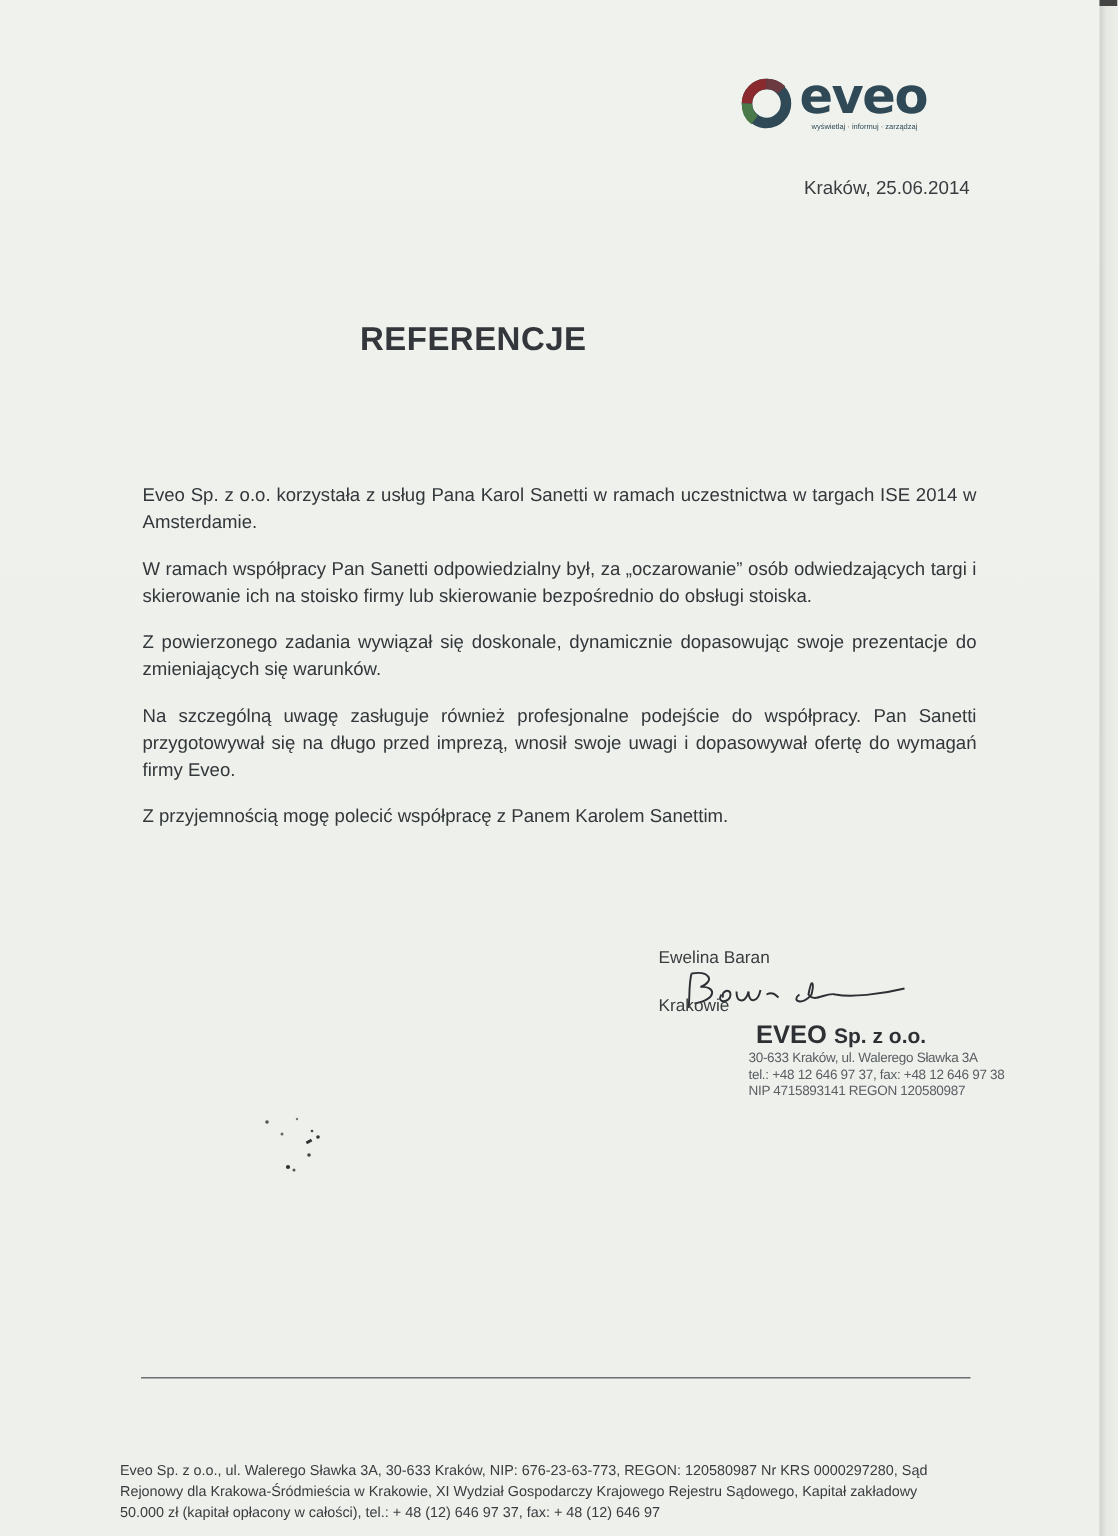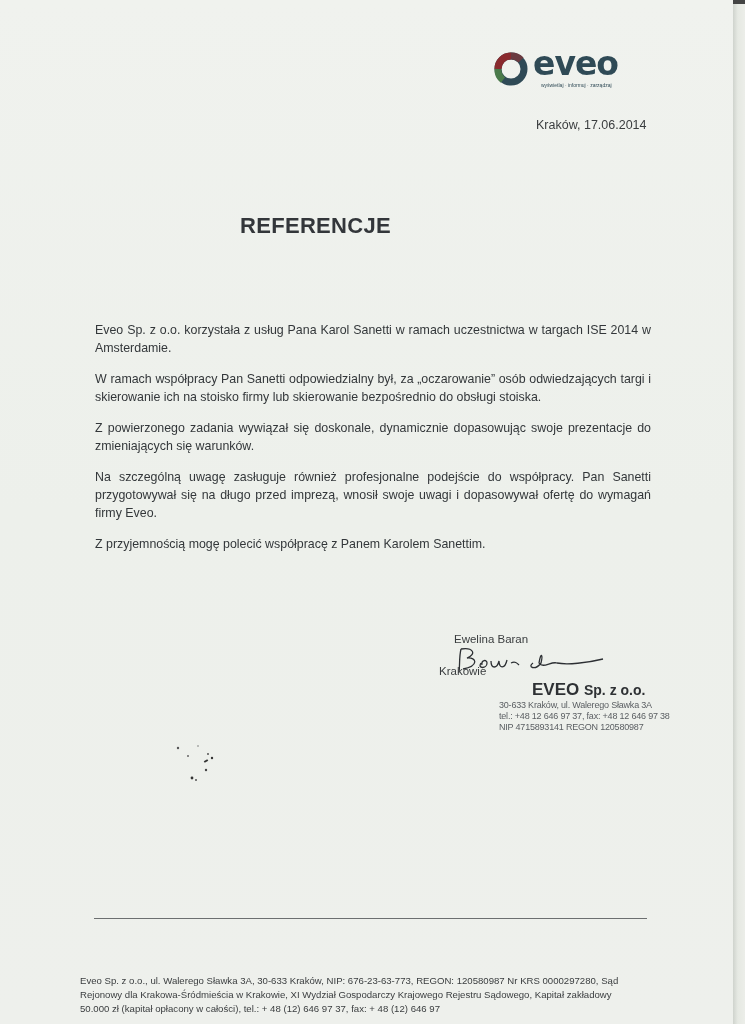--- a/index.html
+++ b/index.html
@@ -39,25 +39,25 @@
     }
 
     .body-text {
       position: absolute; left: 95px; top: 321px; width: 556px;
       font-size: 12.4px; line-height: 18px; color: #33373a;
     }
     .body-text p { margin: 0 0 13px 0; text-align: justify; }
     .body-text p.single { text-align: left; }
 
     .sig { position: absolute; left: 439px; top: 633px; width: 240px; height: 120px; }
-    .sig-name { position: absolute; left: 15px; top: 0; font-size: 11.5px; color: #3a3d3f; }
+    .sig-name { position: absolute; left: 0; top: 0; font-size: 11.5px; color: #3a3d3f; }
     .sig-role { position: absolute; left: 0; top: 32px; font-size: 11.5px; color: #3a3d3f; }
     .sig-scribble { position: absolute; left: 8px; top: 12px; width: 160px; height: 30px; }
     .stamp { position: absolute; left: 60px; top: 47px; width: 180px; }
-    .stamp-title { font-weight: bold; font-size: 17px; color: #2e3134; margin-left: 33px; }
+    .stamp-title { font-weight: bold; font-size: 17px; color: #2e3134; margin-left: 5px; }
     .stamp-title small { font-size: 14px; }
     .stamp-line { font-size: 9px; color: #5a5e62; margin-left: 0px; line-height: 11px; white-space: nowrap; letter-spacing: -0.2px; }
 
     .specks { position: absolute; left: 170px; top: 742px; width: 80px; height: 50px; }
 
     .footer-rule { position: absolute; left: 94px; top: 918px; width: 553px; height: 1px; background: #6c6f70; }
     .footer {
       position: absolute; left: 80px; top: 974px; width: 585px; text-align: left;
       font-size: 9.6px; line-height: 14px; color: #3a3d3f;
     }
@@ -72,21 +72,21 @@
     <svg class="logo-ring" viewBox="0 0 36 36">
       <circle cx="18" cy="18" r="13" fill="none" stroke="#2f4a56" stroke-width="7"></circle>
       <path d="M5 18 A13 13 0 0 1 18 5" fill="none" stroke="#8a2a2e" stroke-width="7"></path>
       <path d="M10 29 A13 13 0 0 1 5 18" fill="none" stroke="#4a7a4a" stroke-width="7"></path>
       <path d="M18 5 A13 13 0 0 1 28 9" fill="none" stroke="#6a3a40" stroke-width="7"></path>
     </svg>
     <span class="logo-text">eveo</span>
     <span class="logo-tagline">wyświetlaj · informuj · zarządzaj</span>
   </div>
 
-  <div class="date">Kraków, 17.06.2014</div>
+  <div class="date">Kraków, 25.06.2014</div>
 
   <div class="title">REFERENCJE</div>
 
   <div class="body-text">
     <p>Eveo Sp. z o.o. korzystała z usług Pana Karol Sanetti w ramach uczestnictwa w targach ISE 2014 w Amsterdamie.</p>
     <p>W ramach współpracy Pan Sanetti odpowiedzialny był, za „oczarowanie” osób odwiedzających targi i skierowanie ich na stoisko firmy lub skierowanie bezpośrednio do obsługi stoiska.</p>
     <p>Z powierzonego zadania wywiązał się doskonale, dynamicznie dopasowując swoje prezentacje do zmieniających się warunków.</p>
     <p>Na szczególną uwagę zasługuje również profesjonalne podejście do współpracy. Pan Sanetti przygotowywał się na długo przed imprezą, wnosił swoje uwagi i dopasowywał ofertę do wymagań firmy Eveo.</p>
     <p class="single">Z przyjemnością mogę polecić współpracę z Panem Karolem Sanettim.</p>
   </div>

